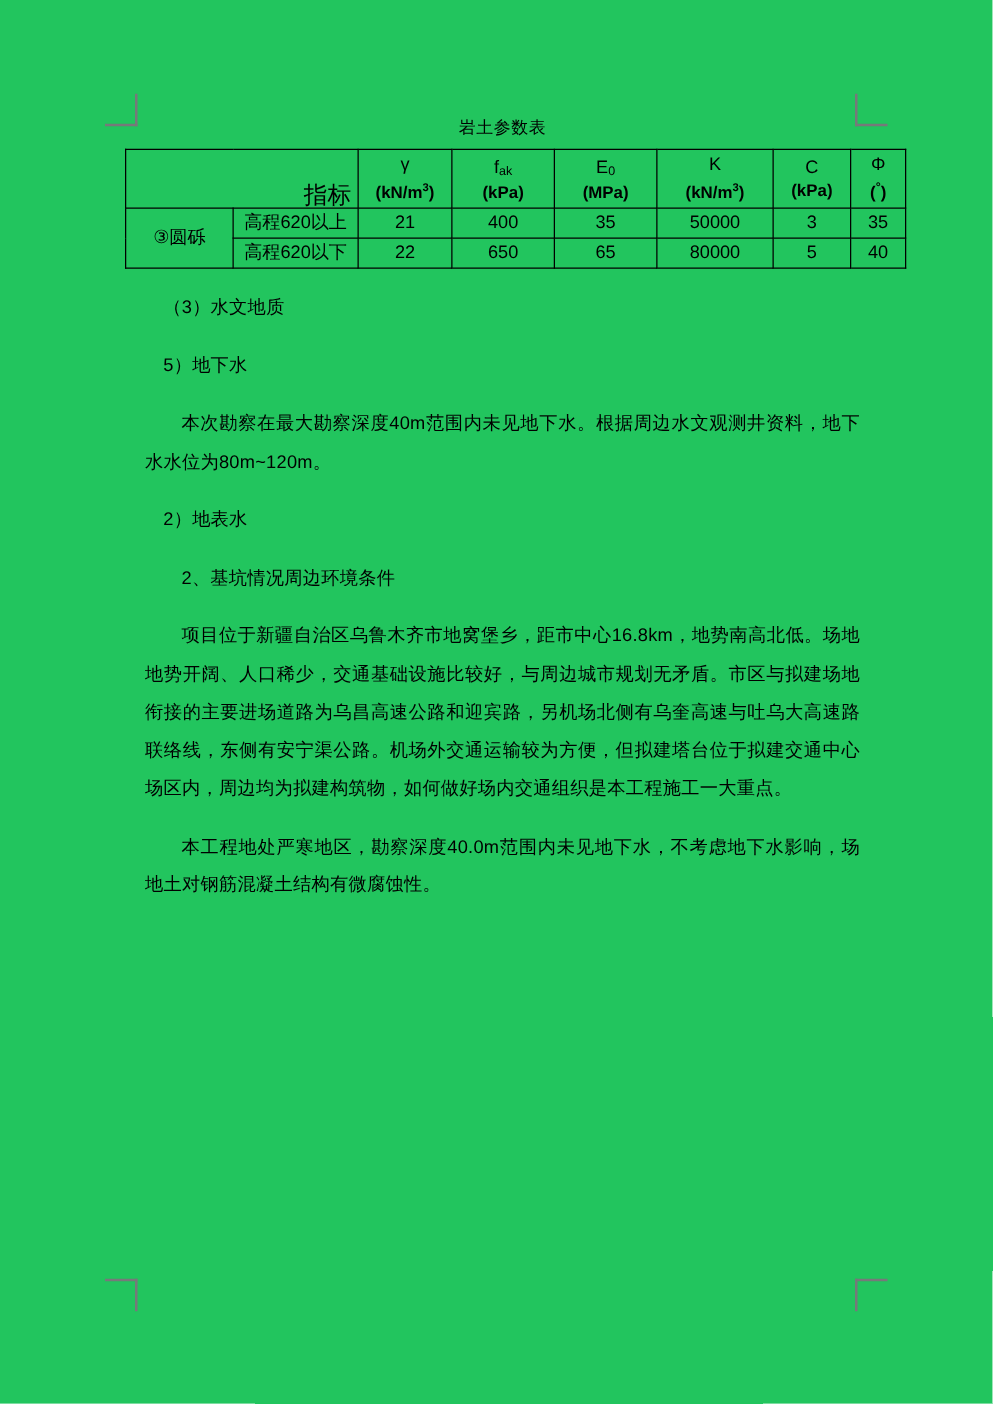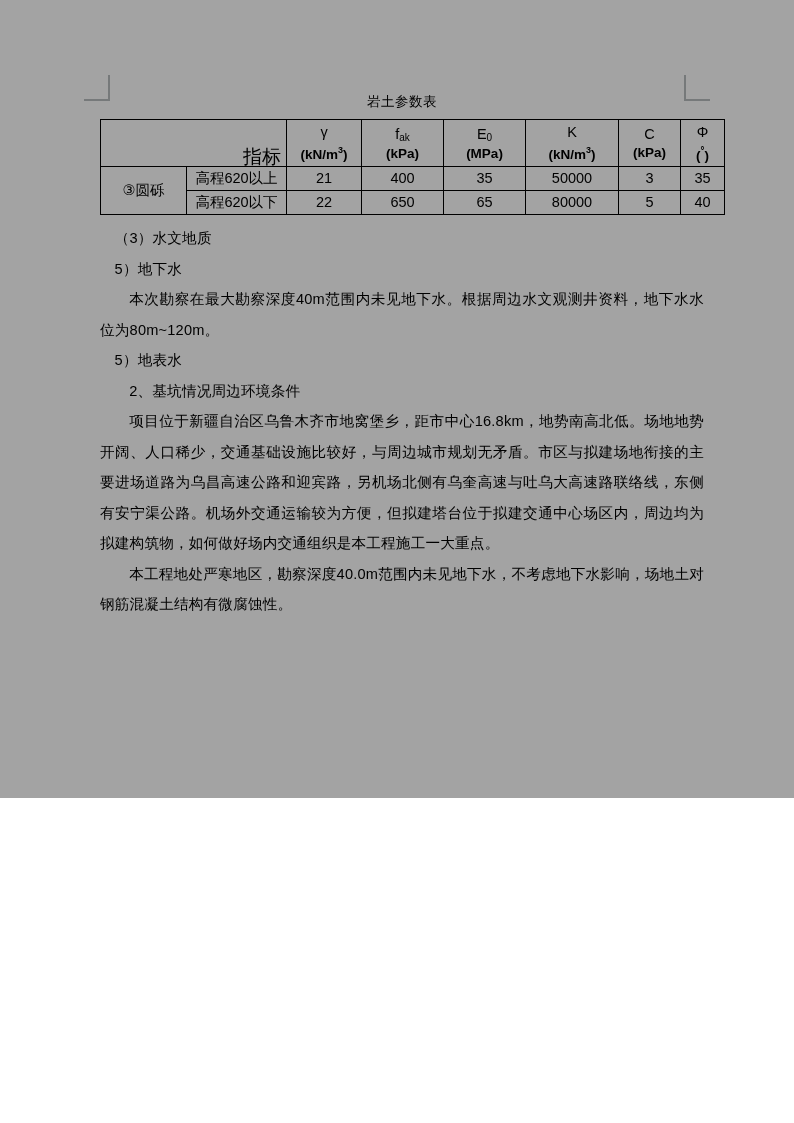--- a/index.html
+++ b/index.html
@@ -8,22 +8,22 @@
     padding: 0;
     background: #ffffff;
   }
   body {
     font-family: "Liberation Sans", "DejaVu Sans", sans-serif;
     color: #000000;
   }
   .page {
     position: relative;
     width: 794px;
-    height: 798px;
-    background: #a3a3a3;
+    height: 1123px;
+    background: #22c55e;
     overflow: hidden;
     box-sizing: border-box;
   }
 
   
   .crop-mark {
     position: absolute;
     width: 26px;
     height: 26px;
   }
@@ -117,21 +117,21 @@
   col.c-y     { width: 75px; }
   col.c-fak   { width: 82px; }
   col.c-e0    { width: 82px; }
   col.c-k     { width: 93px; }
   col.c-c     { width: 62px; }
   col.c-phi   { width: 44px; }
 
   
   .body-text { margin-top: 8px; }
   p.para {
-    margin: 0;
+    margin: 16px;
     font-size: 14.6px;
     line-height: 30.5px;
     text-align: justify;
     text-justify: inter-ideograph;
     letter-spacing: 0.2px;
   }
   p.indent2 { text-indent: 2em; }
   p.indent1 { text-indent: 1em; }
 </style>
 </head>
@@ -228,20 +228,20 @@
           <td>5</td>
           <td>40</td>
         </tr>
       </tbody>
     </table>
 
     <div class="body-text">
       <p class="para indent1">（3）水文地质</p>
       <p class="para indent1">5）地下水</p>
       <p class="para indent2">本次勘察在最大勘察深度40m范围内未见地下水。根据周边水文观测井资料，地下水水位为80m~120m。</p>
-      <p class="para indent1">5）地表水</p>
+      <p class="para indent1">2）地表水</p>
       <p class="para indent2">2、基坑情况周边环境条件</p>
       <p class="para indent2">项目位于新疆自治区乌鲁木齐市地窝堡乡，距市中心16.8km，地势南高北低。场地地势开阔、人口稀少，交通基础设施比较好，与周边城市规划无矛盾。市区与拟建场地衔接的主要进场道路为乌昌高速公路和迎宾路，另机场北侧有乌奎高速与吐乌大高速路联络线，东侧有安宁渠公路。机场外交通运输较为方便，但拟建塔台位于拟建交通中心场区内，周边均为拟建构筑物，如何做好场内交通组织是本工程施工一大重点。</p>
       <p class="para indent2">本工程地处严寒地区，勘察深度40.0m范围内未见地下水，不考虑地下水影响，场地土对钢筋混凝土结构有微腐蚀性。</p>
     </div>
 
   </div>
 </div>
 
 </body></html>

